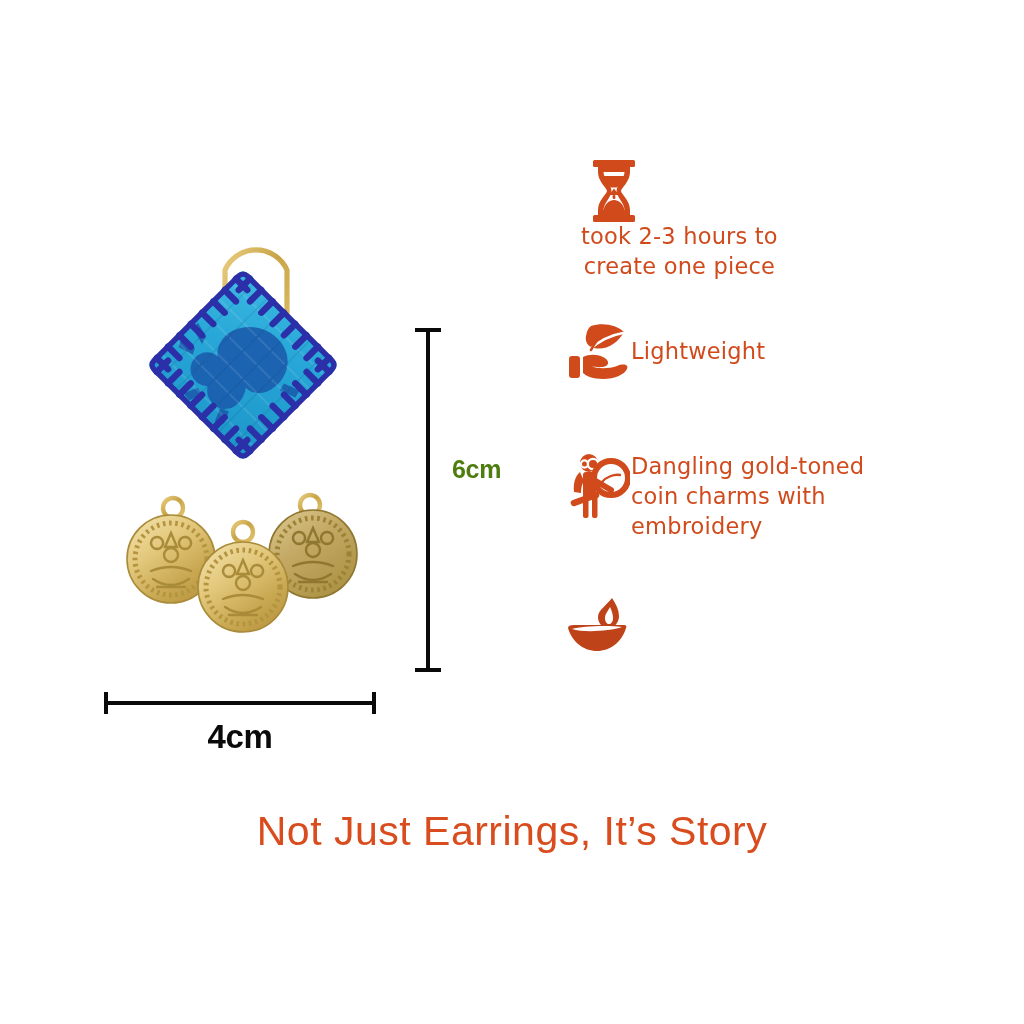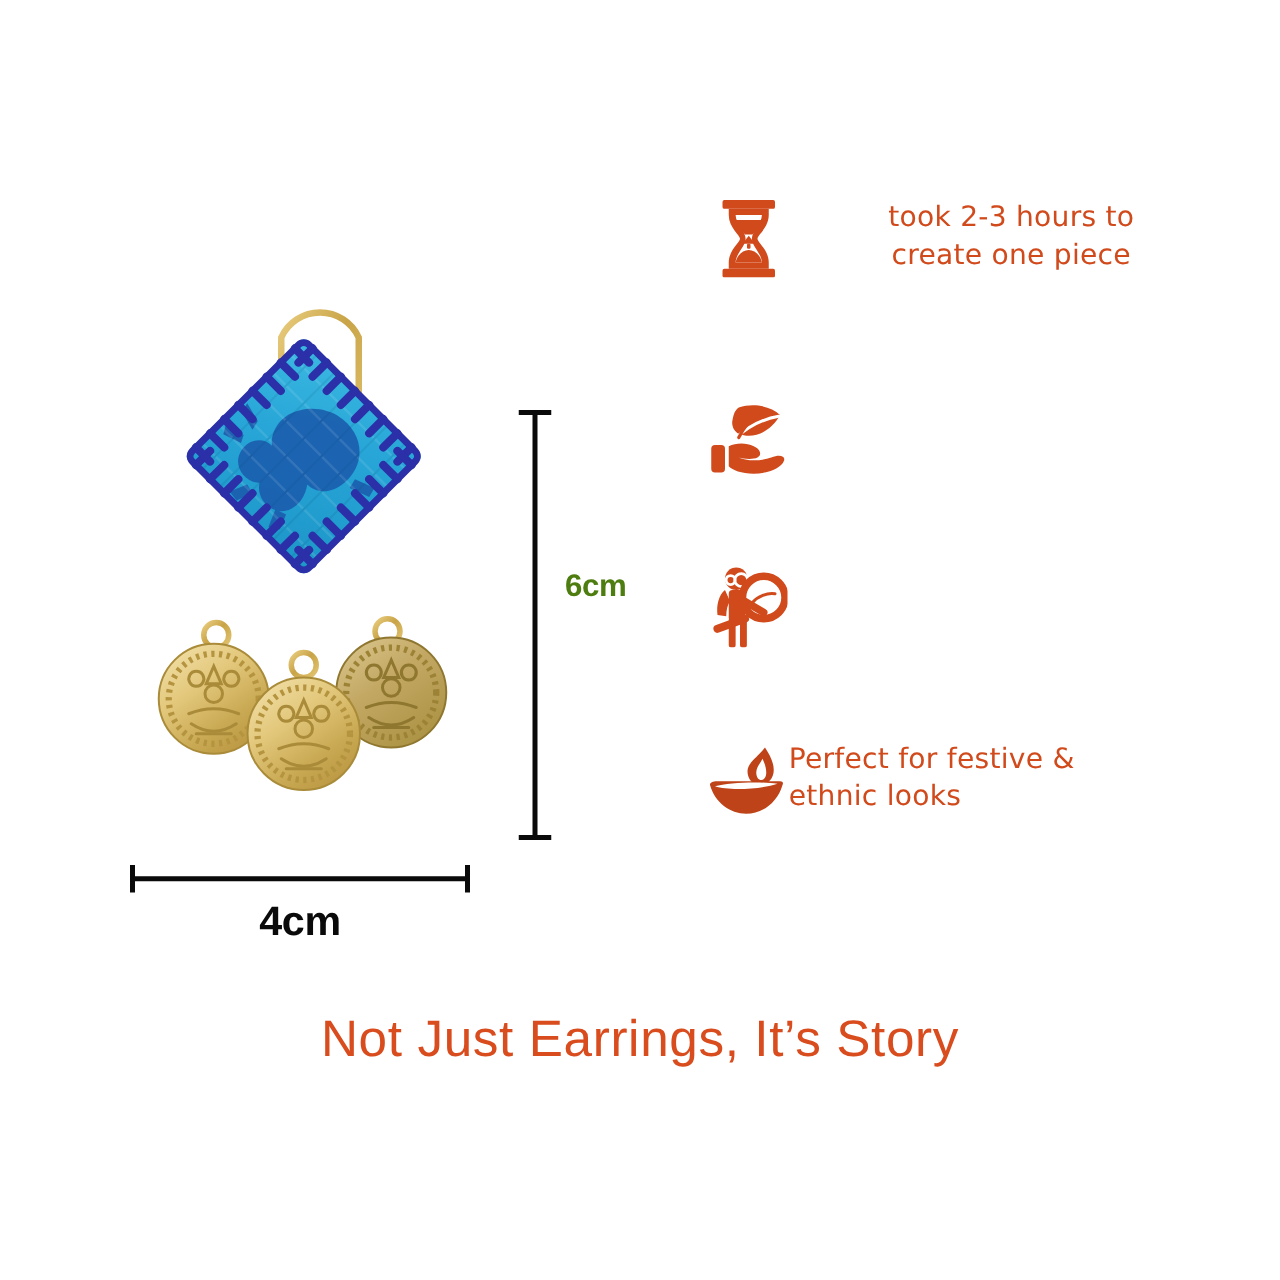--- a/index.html
+++ b/index.html
@@ -286,21 +286,21 @@
 
   <div id="dim-horizontal">
     <div class="cap left"></div>
     <div class="shaft"></div>
     <div class="cap right"></div>
   </div>
   <div id="dim-horizontal-label">4cm</div>
 
   <div id="feature-list">
 
-    <div class="feature-row" style="top:0px; left:1px; width:420px;">
+    <div class="feature-row" style="top:0px; left:16px; width:420px;flex-direction:column;">
       <div class="feature-icon">
         <svg width="50" height="62" viewBox="0 0 50 62" fill="#D14A1C">
           <rect x="4" y="0" width="42" height="7" rx="1.5"></rect>
           <rect x="4" y="55" width="42" height="7" rx="1.5"></rect>
           <path d="M9 7 h32 v5 c0 10 -9 16 -9 19 c0 3 9 9 9 19 v5 h-32 v-5 c0 -10 9 -16 9 -19 c0 -3 -9 -9 -9 -19 z
                    M14.5 12 c0 7 8 13 8 19 c0 6 -8 12 -8 19 h21 c0 -7 -8 -13 -8 -19 c0 -6 8 -12 8 -19 z"></path>
           <path d="M14.5 16 h21 c-0.5 5 -5 9 -7.5 11.5 h-6 c-2.5 -2.5 -7 -6.5 -7.5 -11.5 z"></path>
           <path d="M25 28.5 l5 6.5 h-10 z"></path>
           <rect x="23.6" y="35" width="2.8" height="4" rx="1"></rect>
           <rect x="23.6" y="40.5" width="2.8" height="3" rx="1"></rect>
@@ -315,53 +315,55 @@
       <div class="feature-icon">
         <svg width="62" height="58" viewBox="0 0 62 58" fill="#D14A1C">
           <path d="M24 3 C36 -1 50 2 57 9 C50 22 36 29 24 24 C20 22 18 17 19 13 C20 8 21 5 24 3 Z"></path>
           <path d="M56 10 C44 12 32 18 22 27" fill="none" stroke="#ffffff" stroke-width="2.4" stroke-linecap="round"></path>
           <path d="M41 7 C34 12 28 19 24 27" fill="none" stroke="#D14A1C" stroke-width="2.6" stroke-linecap="round"></path>
           <rect x="2" y="33" width="11" height="22" rx="3"></rect>
           <path d="M16 34 C22 31 30 31 36 34 C41 36 43 41 39 43 C35 45 27 44 24 43
                    C30 46 42 46 50 43 C57 40 62 42 60 46 C58 51 48 56 36 56 C26 56 19 53 16 50 Z"></path>
         </svg>
       </div>
+      <div class="feature-text">Lightweight</div>
     </div>
 
     <div class="feature-row" style="top:292px; left:0px; width:430px;">
       <div class="feature-icon">
         <svg width="64" height="66" viewBox="0 0 64 66" fill="#D14A1C">
           <circle cx="23" cy="11" r="9"></circle>
           <circle cx="27" cy="12" r="5.2" fill="none" stroke="#ffffff" stroke-width="2.2"></circle>
           <circle cx="18.5" cy="12" r="3.6" fill="none" stroke="#ffffff" stroke-width="2.2"></circle>
           <path d="M14 20 C9 24 7 32 8 40 l7 1 c0 -5 1 -9 3 -12 z"></path>
           <rect x="17" y="20" width="13" height="25" rx="3"></rect>
           <rect x="17" y="42" width="5.5" height="24" rx="2"></rect>
           <rect x="26" y="42" width="5.5" height="24" rx="2"></rect>
           <path d="M28 28 L45 38" stroke="#D14A1C" stroke-width="6" stroke-linecap="round"></path>
           <path d="M30 43 L8 51" stroke="#D14A1C" stroke-width="6.5" stroke-linecap="round"></path>
           <circle cx="45" cy="26" r="17" fill="none" stroke="#D14A1C" stroke-width="6"></circle>
           <path d="M36 30 C40 25 48 22 54 23" fill="none" stroke="#D14A1C" stroke-width="2.4" stroke-linecap="round"></path>
         </svg>
       </div>
+      <div class="feature-text">Dangling gold-toned
+coin charms with
+embroidery</div>
     </div>
 
     <div class="feature-row" style="top:432px; left:0px; width:430px; align-items:center;">
       <div class="feature-icon">
         <svg width="64" height="62" viewBox="0 0 64 62" fill="#BF4318">
           <path d="M46 6 C50 12 53 18 53 24 C53 31 48 36 42 36 C36 36 32 31 32 25
                    C32 18 40 14 46 6 Z"></path>
           <path d="M44 15 C46 19 47 23 47 26 C47 30 45 32 43 32 C41 32 39 30 39 26
                    C39 22 42 19 44 15 Z" fill="#ffffff"></path>
           <path d="M2 36 C2 34 4 33 8 33 L58 33 C60 33 61 34 60 36
                    C56 50 44 59 31 59 C18 59 6 50 2 36 Z"></path>
           <path d="M6 37 C16 34 42 33 56 35 C44 39 18 41 6 37 Z" fill="#ffffff"></path>
         </svg>
       </div>
-      <div class="feature-text">Perfect for festive &amp;
-ethnic looks</div>
     </div>
 
   </div>
 
   <div id="tagline">Not Just Earrings, It’s Story</div>
 
 </div>
 
 </body></html>

